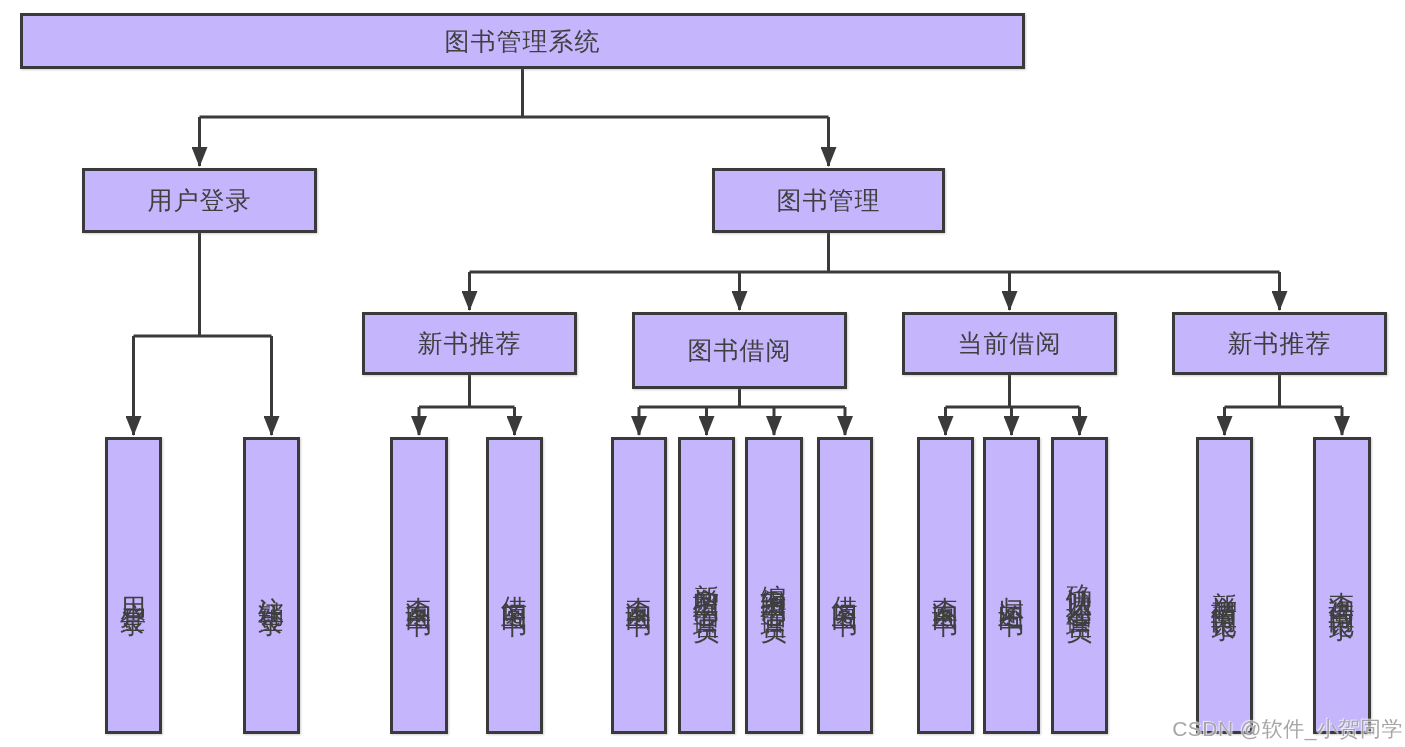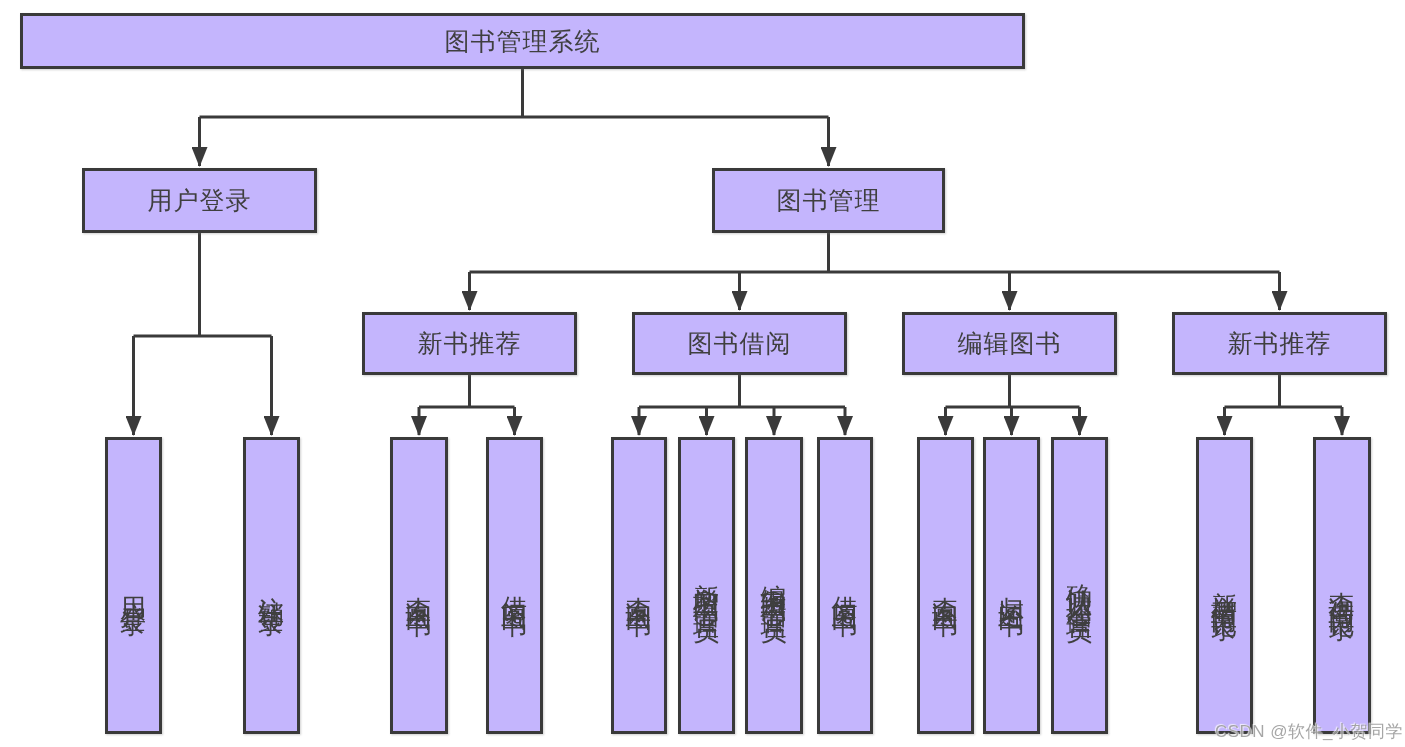--- a/index.html
+++ b/index.html
@@ -38,21 +38,21 @@
     text-orientation: mixed;
     font-size: 26px;
     letter-spacing: 5px;
     line-height: 1;
     white-space: nowrap;
   }
   .watermark {
     position: absolute;
     right: 2px;
     bottom: 4px;
-    font-size: 17px;
+    font-size: 21px;
     letter-spacing: 0.5px;
     color: rgba(158,158,158,0.92);
     text-shadow: 1px 1px 1px rgba(255,255,255,0.8), -1px -1px 1px rgba(255,255,255,0.8);
     white-space: nowrap;
     z-index: 5;
   }
 </style>
 </head>
 <body>
 
@@ -108,25 +108,25 @@
   <div class="box" style="left:82px;top:168px;width:235px;height:65px">
     <span class="hlabel">用户登录</span>
   </div>
   <div class="box" style="left:712px;top:168px;width:233px;height:65px">
     <span class="hlabel">图书管理</span>
   </div>
 
   <div class="box" style="left:362px;top:312px;width:215px;height:63px">
     <span class="hlabel">新书推荐</span>
   </div>
-  <div class="box" style="left:632px;top:312px;width:215px;height:63px">
+  <div class="box" style="left:632px;top:312px;width:215px;height:77px">
     <span class="hlabel">图书借阅</span>
   </div>
   <div class="box" style="left:902px;top:312px;width:215px;height:63px">
-    <span class="hlabel">编辑图书</span>
+    <span class="hlabel">当前借阅</span>
   </div>
   <div class="box" style="left:1172px;top:312px;width:215px;height:63px">
     <span class="hlabel">新书推荐</span>
   </div>
 
   <div class="box" style="left:105px;top:437px;width:57px;height:297px">
     <span class="vlabel">用户登录</span>
   </div>
   <div class="box" style="left:243px;top:437px;width:57px;height:297px">
     <span class="vlabel">注销登录</span>

